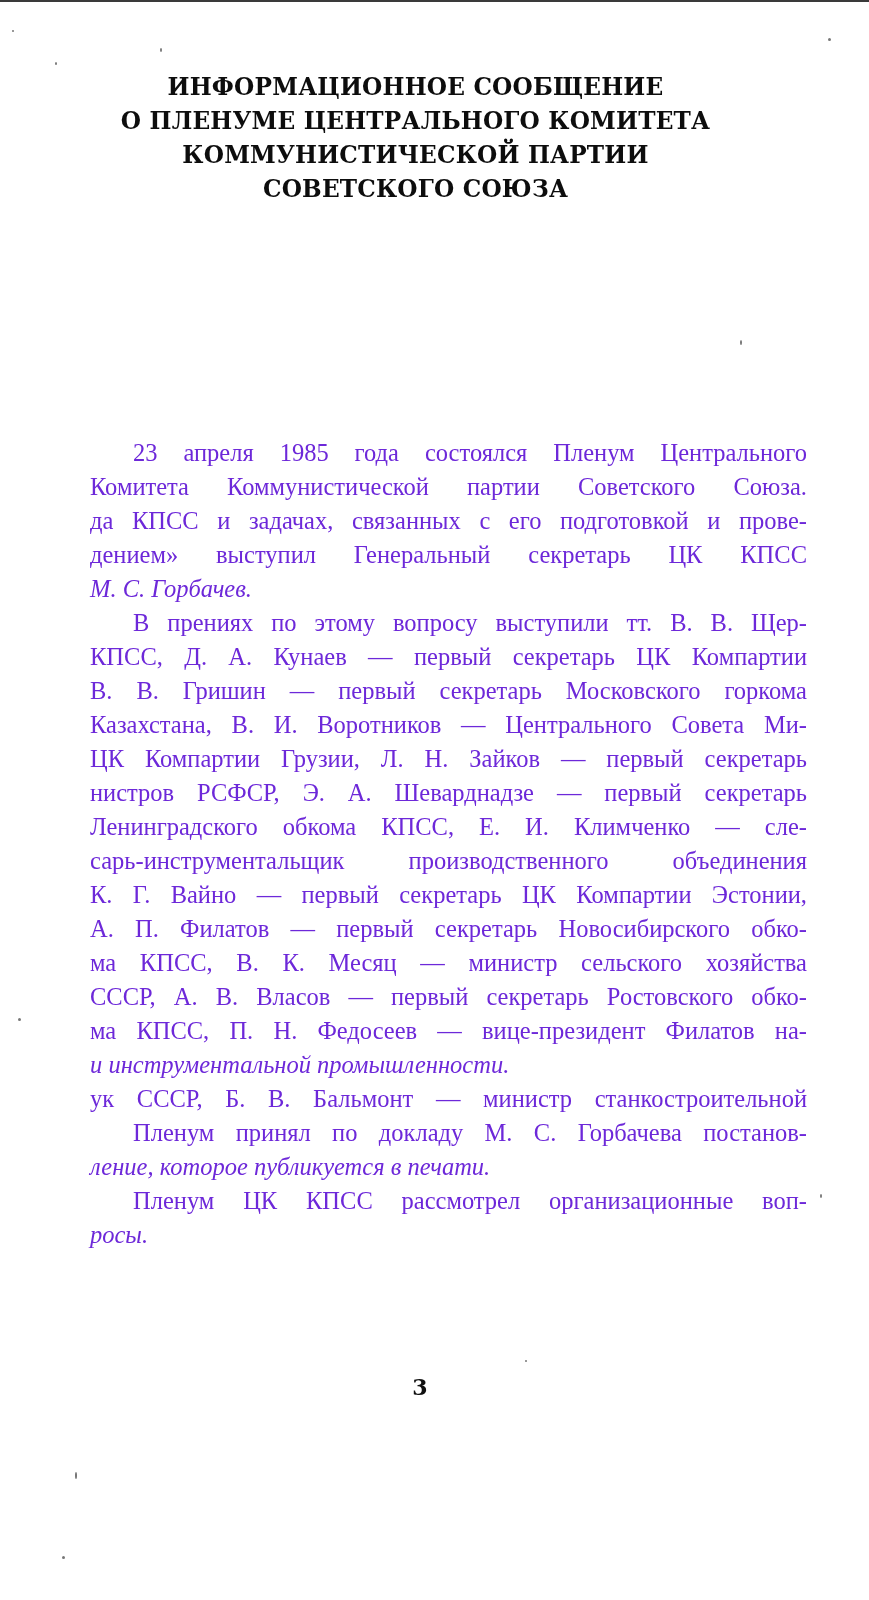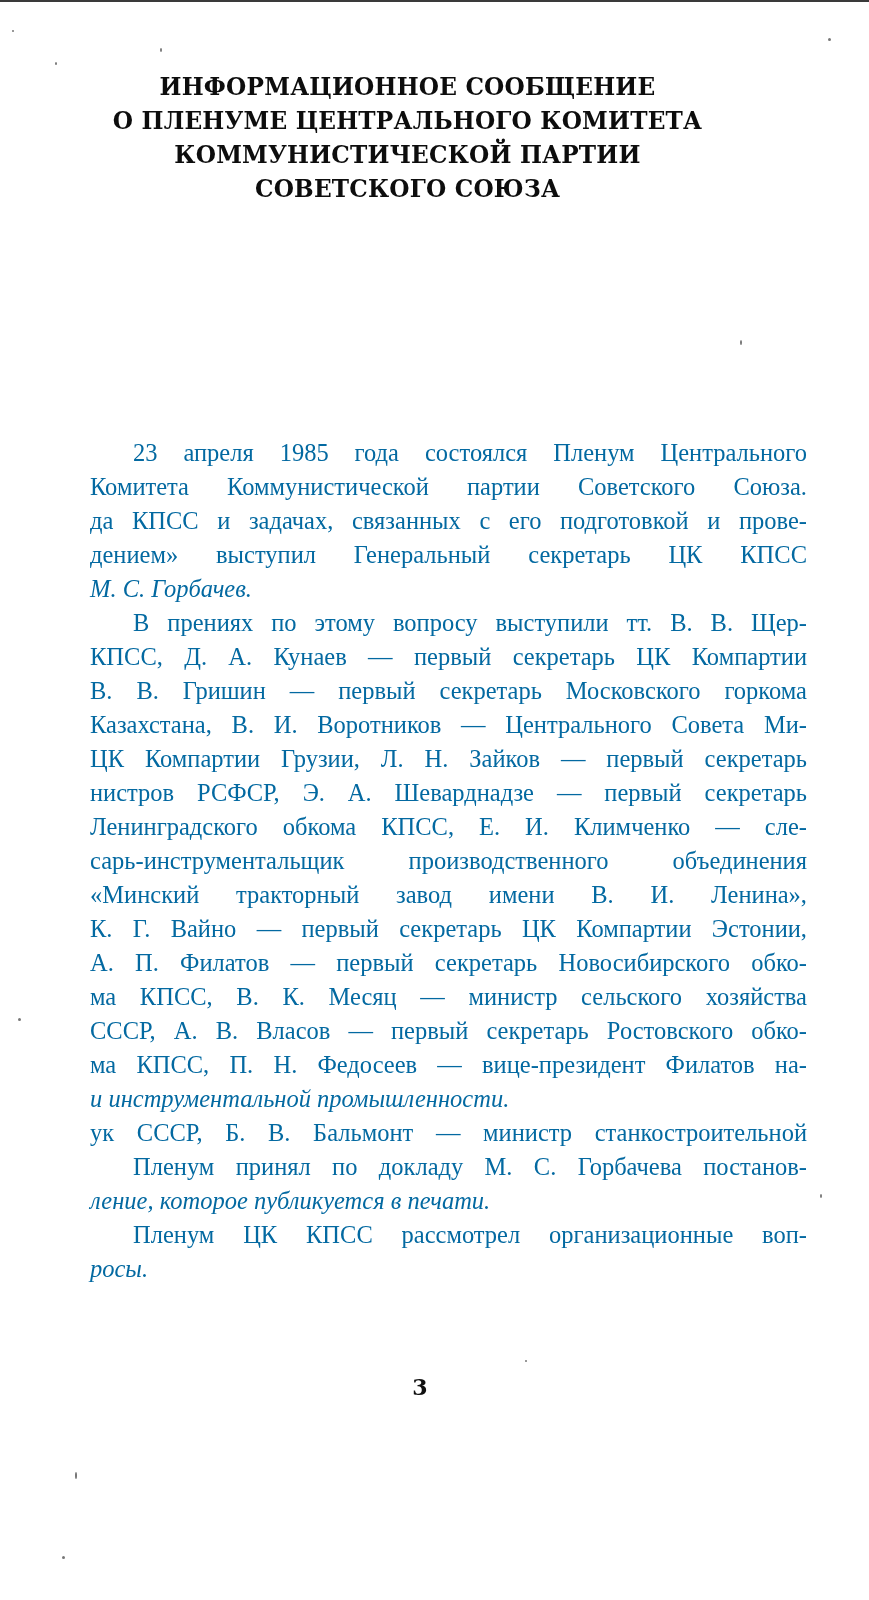--- a/index.html
+++ b/index.html
@@ -16,21 +16,21 @@
       color: #111111;
     }
     .top-rule {
       position: absolute;
       left: 0; top: 0;
       width: 869px; height: 2px;
       background: #3a3a3a;
     }
     .title-block {
       position: absolute;
-      left: 8px;
+      left: 16px;
       top: 70px;
       width: 799px;
       text-align: center;
     }
     .title-line {
       display: block;
       font-family: "DejaVu Serif", "Liberation Serif", serif;
       font-weight: bold;
       font-size: 25px;
       line-height: 34px;
@@ -44,21 +44,21 @@
       top: 436px;
       width: 760px;
     }
     .para {
       margin: 0;
       font-size: 24.5px;
       line-height: 34px;
       text-align: justify;
       text-align-last: left;
       text-indent: 43px;
-      color: #0369a1;
+      color: #6d28d9;
     }
     .line {
       display: block;
       white-space: nowrap;
       text-align: justify;
       text-align-last: justify;
     }
     .line.last {
       text-align-last: left;
       font-style: italic;
@@ -107,21 +107,20 @@
 
   <div class="para">
     <span class="line indent">В прениях по этому вопросу выступили тт. В. В. Щер-</span>
     <span class="line">КПСС, Д. А. Кунаев — первый секретарь ЦК Компартии</span>
     <span class="line">В. В. Гришин — первый секретарь Московского горкома</span>
     <span class="line">Казахстана, В. И. Воротников — Центрального Совета Ми-</span>
     <span class="line">ЦК Компартии Грузии, Л. Н. Зайков — первый секретарь</span>
     <span class="line">нистров РСФСР, Э. А. Шеварднадзе — первый секретарь</span>
     <span class="line">Ленинградского обкома КПСС, Е. И. Климченко — сле-</span>
     <span class="line">сарь-инструментальщик производственного объединения</span>
-    <span class="line">«Минский тракторный завод имени В. И. Ленина»,</span>
     <span class="line">К. Г. Вайно — первый секретарь ЦК Компартии Эстонии,</span>
     <span class="line">А. П. Филатов — первый секретарь Новосибирского обко-</span>
     <span class="line">ма КПСС, В. К. Месяц — министр сельского хозяйства</span>
     <span class="line">СССР, А. В. Власов — первый секретарь Ростовского обко-</span>
     <span class="line">ма КПСС, П. Н. Федосеев — вице-президент Филатов на-</span>
     <span class="line last">и инструментальной промышленности.</span>
     <span class="line">ук СССР, Б. В. Бальмонт — министр станкостроительной</span>
   </div>
 
   <div class="para">

